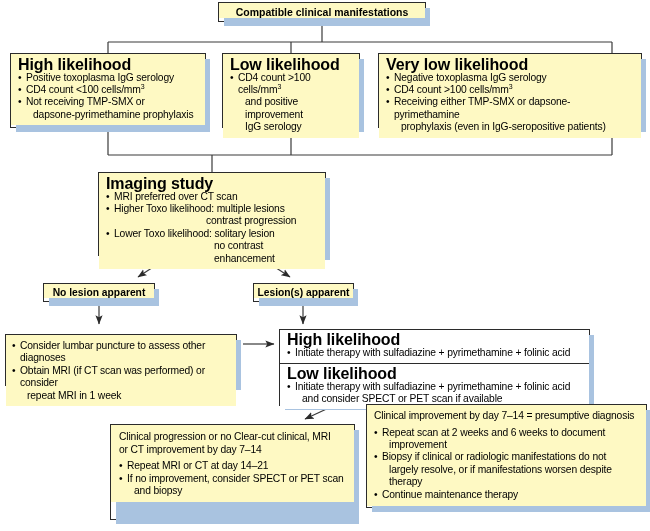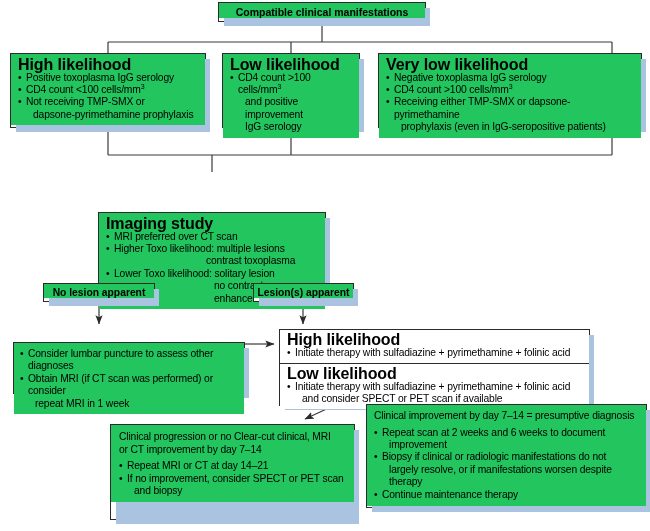--- a/index.html
+++ b/index.html
@@ -41,21 +41,21 @@
     left: 5px;
     top: 5px;
     width: 100%;
     height: 100%;
     background: #a9c3e0;
     z-index: -1;
   }
   .node > .inner {
     position: relative;
     z-index: 1;
-    background: #22c55e;
+    background: #fef9c3;
   }
   .title {
     font-weight: bold;
     font-size: 16px;
     line-height: 12.6px;
     letter-spacing: -0.1px;
   }
   .plain {
     font-size: 10.3px;
     line-height: 12.6px;
@@ -97,32 +97,32 @@
     font-size: 10.5px;
   }
 
   
   #n-high { left: 10px; top: 53px; width: 196px; height: 75px; }
   #n-low  { left: 222px; top: 53px; width: 138px; height: 75px; }
   #n-vlow { left: 378px; top: 53px; width: 264px; height: 75px; }
   #n-high .inner, #n-low .inner, #n-vlow .inner { padding: 5px 6px 4px 7px; }
 
   
-  #n-imaging { left: 98px; top: 172px; width: 228px; height: 84px; margin-top: 40px; }
+  #n-imaging { left: 98px; top: 172px; width: 228px; height: 84px; }
   #n-imaging .inner { padding: 5px 6px 4px 7px; }
 
   
   #n-nolesion { left: 43px; top: 283px; width: 112px; height: 19px; }
   #n-lesion   { left: 253px; top: 283px; width: 101px; height: 19px; }
   #n-nolesion .inner, #n-lesion .inner {
     text-align: center; padding-top: 3px; font-weight: bold; font-size: 10.3px;
   }
 
   
-  #n-consider { left: 5px; top: 342px; width: 232px; height: 52px; margin-left: 8px; }
+  #n-consider { left: 5px; top: 334px; width: 232px; height: 52px; }
   #n-consider .inner { padding: 5px 5px 4px 6px; }
 
   
   #n-therapy { left: 279px; top: 329px; width: 311px; height: 77px; }
   #n-therapy .inner { padding: 0; }
   .compartment { padding: 4px 6px 4px 7px; background:#ffffff; }
   .compartment.second { border-top: 1.2px solid #2b2b2b; }
 
   
   #n-progression { left: 110px; top: 424px; width: 245px; height: 96px; }
@@ -205,21 +205,21 @@
         <li><span>Receiving either TMP-SMX or dapsone-pyrimethamine</span><span class="ind">prophylaxis (even in IgG-seropositive patients)</span></li>
       </ul>
     </div>
   </div>
 
   <div class="node" id="n-imaging">
     <div class="inner">
       <div class="title">Imaging study</div>
       <ul class="bullets">
         <li><span>MRI preferred over CT scan</span></li>
-        <li><span>Higher Toxo likelihood: multiple lesions</span><span class="ind2">contrast toxoplasma</span></li>
+        <li><span>Higher Toxo likelihood: multiple lesions</span><span class="ind2">contrast progression</span></li>
         <li><span>Lower Toxo likelihood: solitary lesion</span><span class="ind3">no contrast enhancement</span></li>
       </ul>
     </div>
   </div>
 
   <div class="node" id="n-lesion">
     <div class="inner">
       <span>Lesion(s) apparent</span>
     </div>
   </div>

